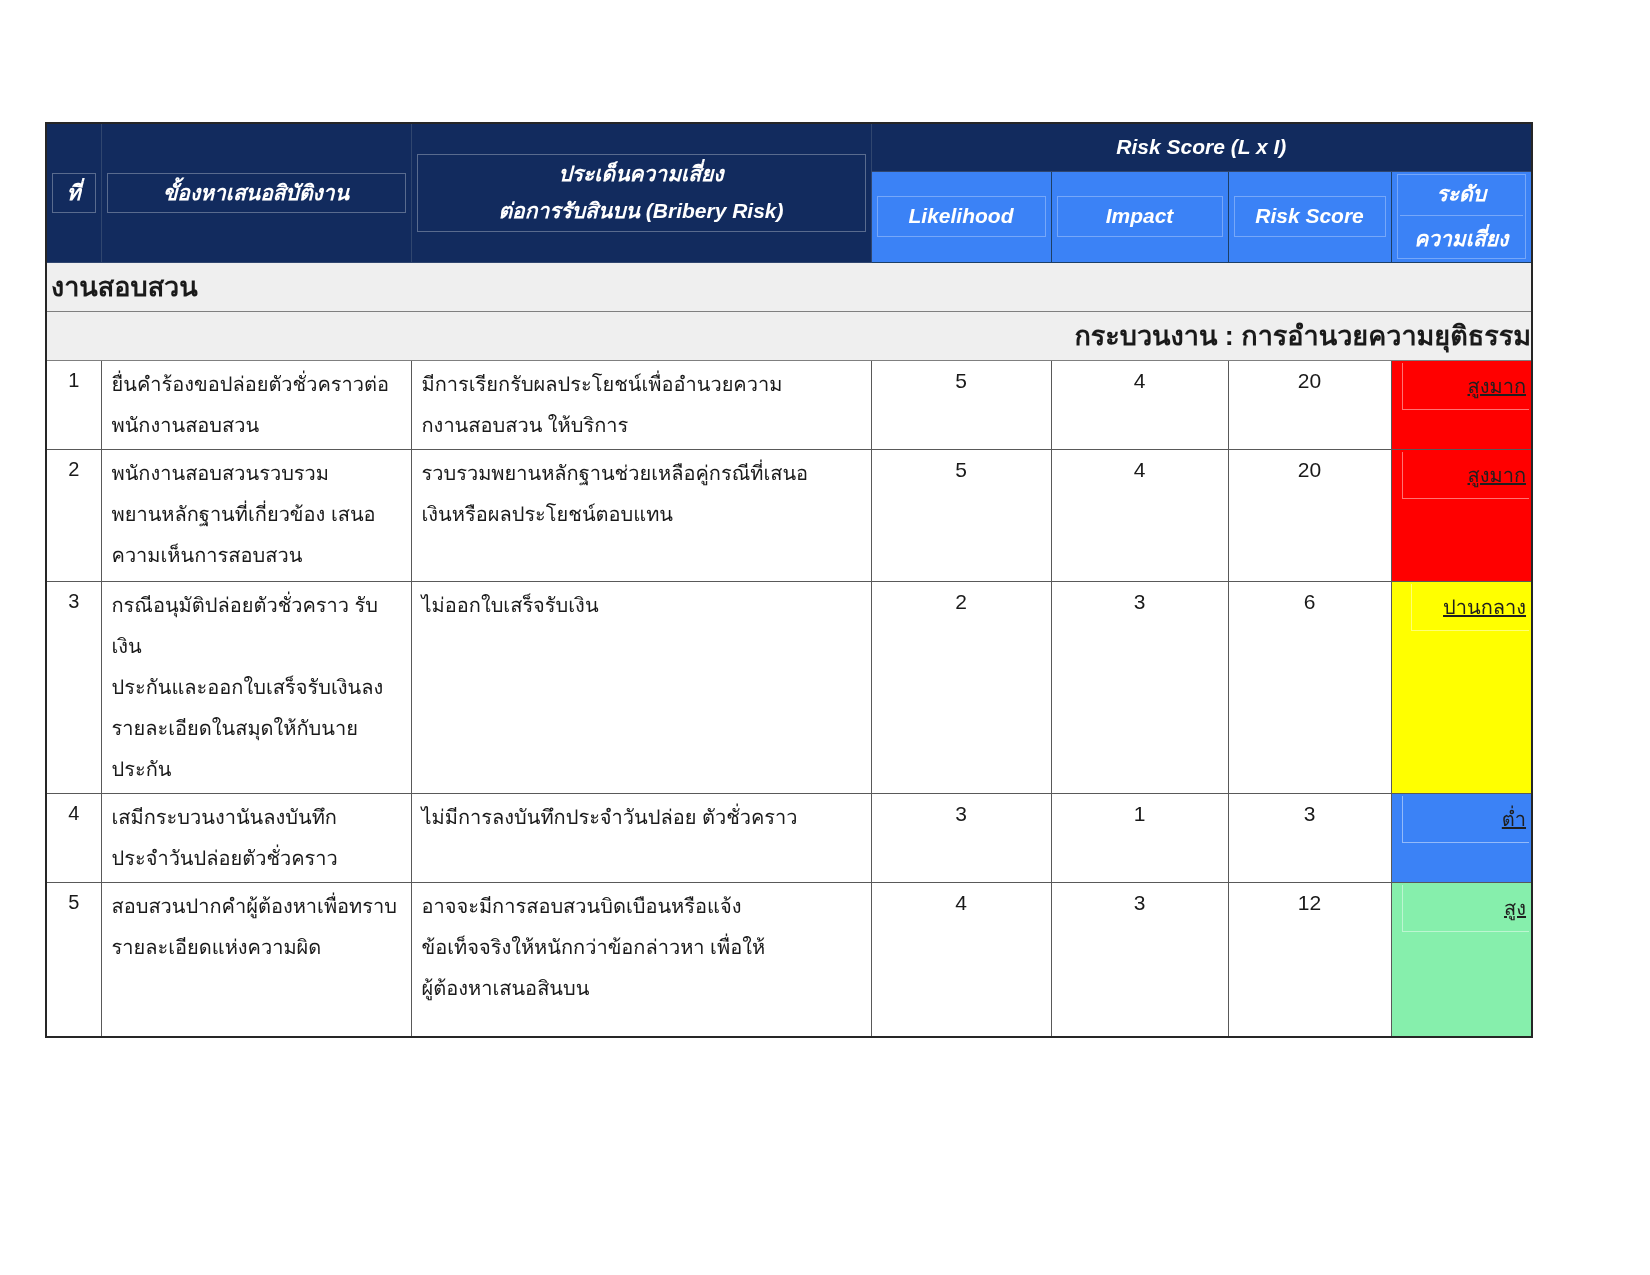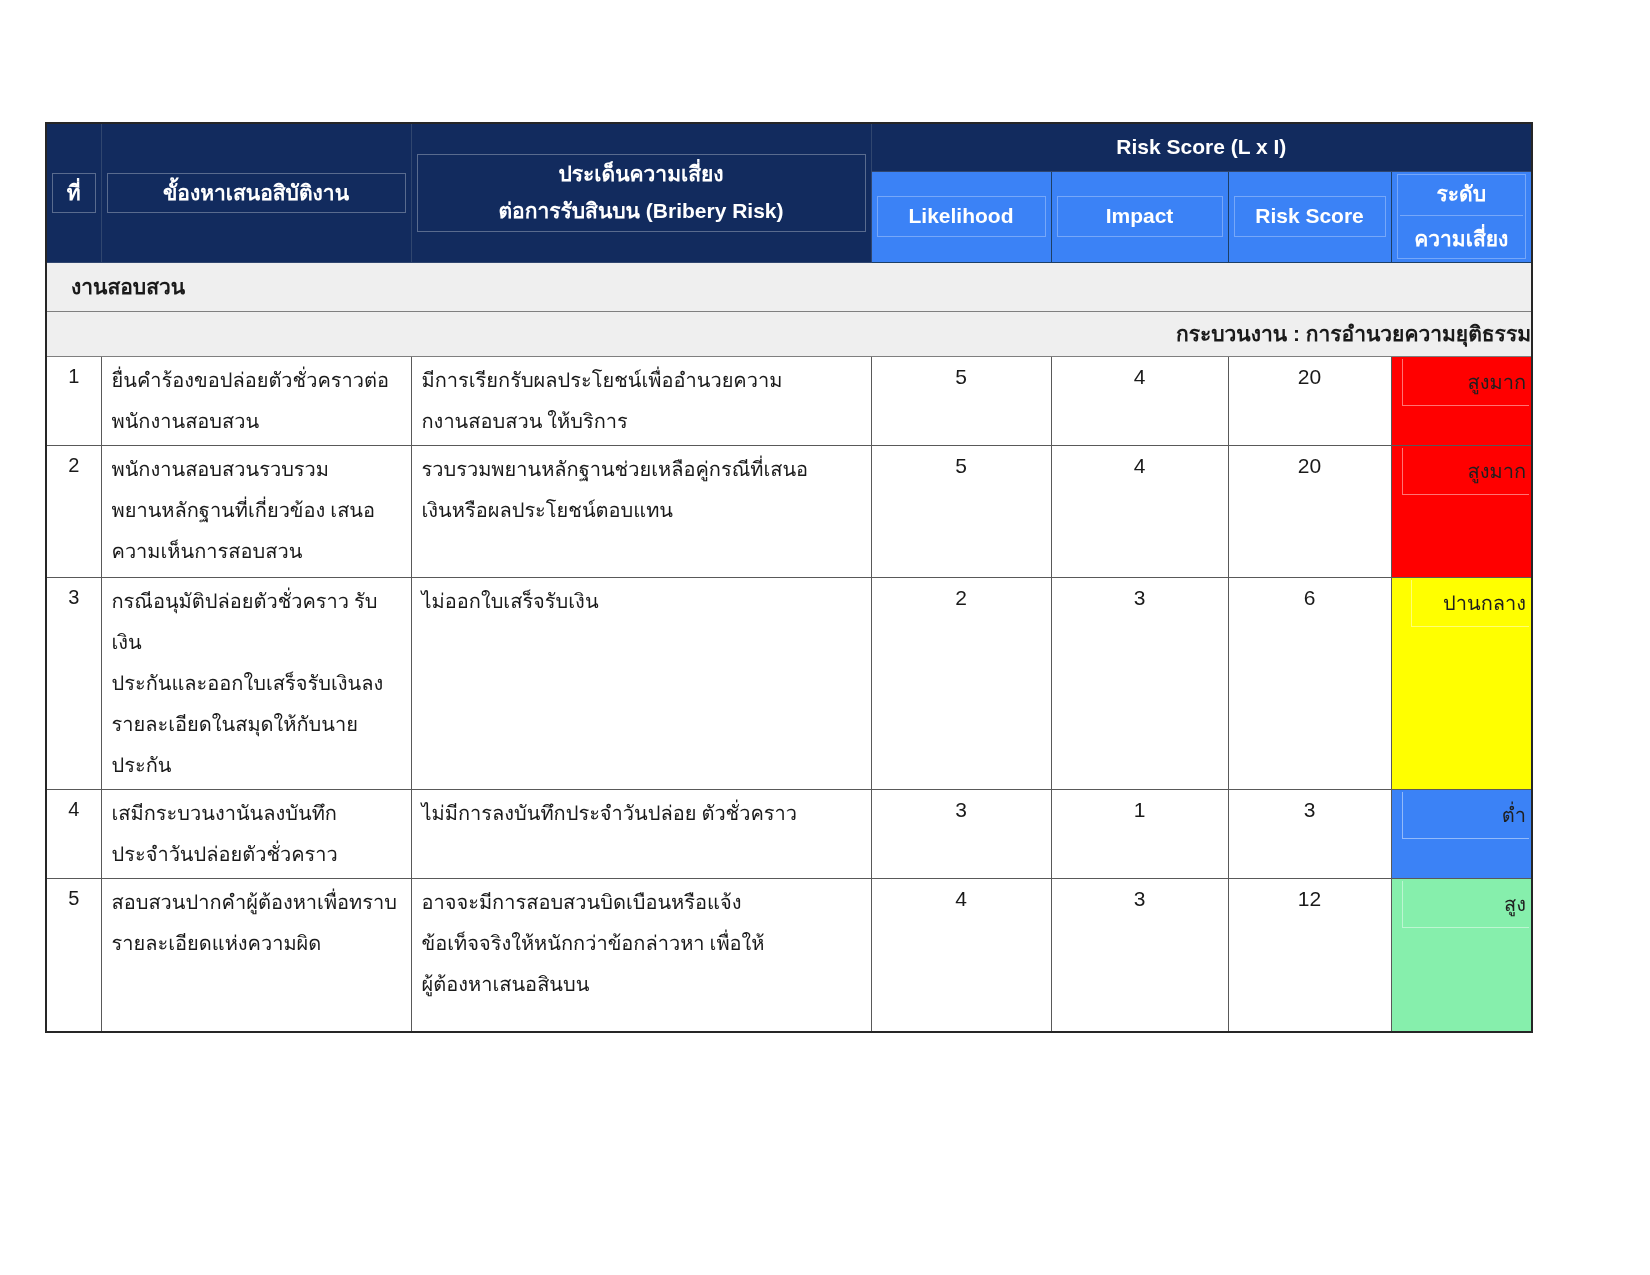--- a/index.html
+++ b/index.html
@@ -20,60 +20,60 @@
 
   th,td{border:1.5px solid #595959;padding:0;vertical-align:top;overflow:hidden;}
 
   
   thead th{
     background:#122b5e;color:#ffffff;font-weight:bold;font-size:21px;
     vertical-align:middle;text-align:center;
   }
   tr.hg{height:48px;}
   tr.hs{height:91px;}
-  thead th{border:1.5px solid #30466f;}
+  thead th{border:1.5px solid #30466f;font-style:italic;}
   th.group{background:#122b5e;}
   th.sub{background:#3b82f6;border:1.5px solid #1d3f66;}
   .ibox{
     border:1px solid rgba(255,255,255,0.30);
     width:calc(100% - 10px);margin:0 auto;
     display:flex;flex-direction:column;justify-content:center;
     padding:5px 2px;box-sizing:border-box;gap:9px;
   }
   .ibox .hline{display:block;line-height:1.35;}
   th.lvl .hline.first{border-bottom:1px solid rgba(255,255,255,0.30);padding-bottom:7px;}
   th.lvl .hline.second{padding-top:0px;}
 
   
   tr.section td{
-    background:#efefef;font-weight:bold;font-size:21px;
-    padding:8px 0 8px 24px;vertical-align:middle;line-height:1.2;
+    background:#efefef;font-weight:bold;font-size:27px;
+    padding:8px 0 8px 4px;vertical-align:middle;line-height:1.2;
     border:1.5px solid #7f7f7f;border-left:1.5px solid #595959;border-right:1.5px solid #595959;
   }
   tr.sec1 td{height:32px;}
   tr.sec2 td{height:28px;text-align:right;}
 
   
   td.no{
     text-align:center;font-size:20px;padding-top:8px;background:#ffffff;
   }
   td.txt{
     font-size:20px;line-height:41px;padding:3px 6px 3px 10px;background:#ffffff;
-    white-space:pre-line;word-break:break-word;font-family:Liberation Serif, serif;
+    white-space:pre-line;word-break:break-word;
   }
   td.num{
     text-align:center;font-size:21px;padding-top:8px;background:#ffffff;
   }
   td.level{padding:0;}
   .level-inner{
     margin:2px 2px 0 10px;height:46px;
     border-left:1px solid rgba(255,255,255,0.45);
     border-bottom:1px solid rgba(255,255,255,0.45);
     display:flex;align-items:center;justify-content:flex-end;
-    padding-right:3px;font-size:20px;color:#1f1f1f;
+    padding-right:3px;font-size:20px;color:#1f1f1f;text-decoration:underline;
   }
   tr.r1{height:88px;} tr.r2{height:132px;} tr.r3{height:174px;}
   tr.r4{height:81px;} tr.r5{height:154px;}
 </style>
 </head>
 <body>
 
 <div class="page">
   <table class="risk-table">
     <colgroup>

